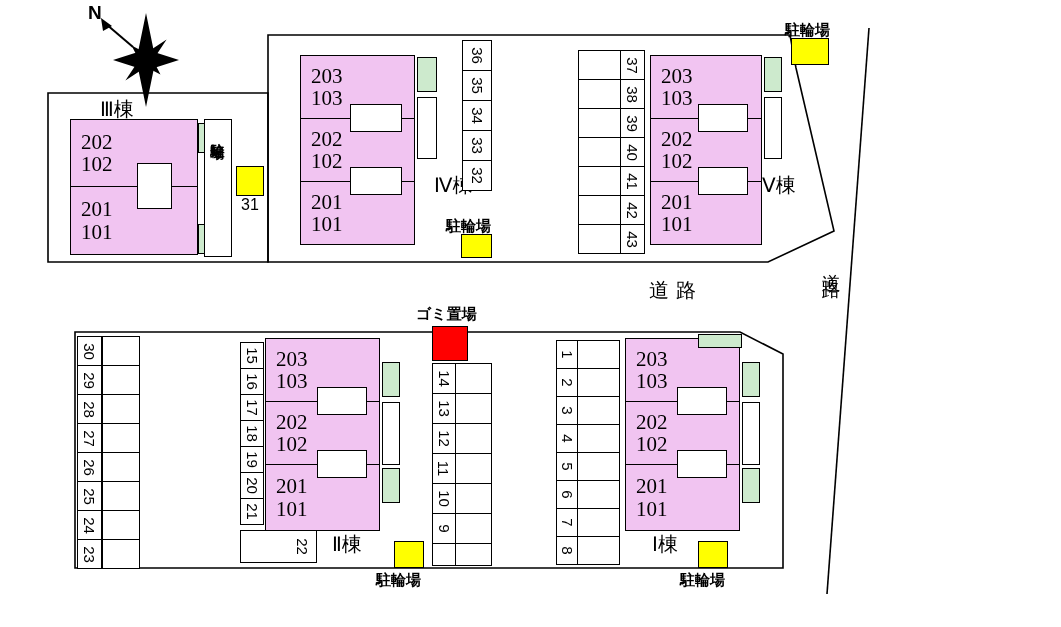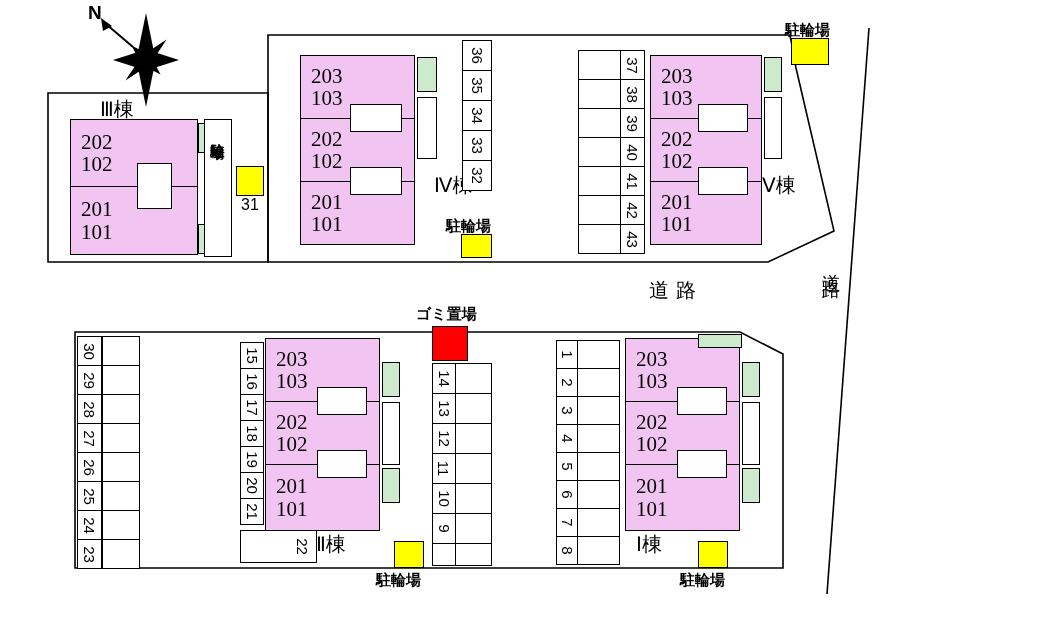--- a/index.html
+++ b/index.html
@@ -218,21 +218,21 @@
   </div>
   <div class="room" style="left:265px;top:464px;width:115px;height:67px">
     <span>201</span>
     <span>101</span>
   </div>
   <div class="notch" style="left:317px;top:387px;width:50px;height:28px"></div>
   <div class="notch" style="left:317px;top:450px;width:50px;height:28px"></div>
   <div class="green" style="left:382px;top:362px;width:18px;height:35px"></div>
   <div class="cell" style="left:382px;top:402px;width:18px;height:63px"></div>
   <div class="green" style="left:382px;top:468px;width:18px;height:35px"></div>
-  <div class="bname" style="left:316px;top:531px">Ⅱ棟</div>
+  <div class="bname" style="left:332px;top:531px">Ⅱ棟</div>
   <div class="yellow" style="left:394px;top:541px;width:30px;height:27px"></div>
   <div class="lbl" style="left:376px;top:571px">駐輪場</div>
 
   <div class="numcell" style="left:432px;top:363px;width:24px;height:31px">
       <span class="rot">14</span>
     </div>
   <div class="cell" style="left:455px;top:363px;width:37px;height:31px"></div>
   <div class="numcell" style="left:432px;top:393px;width:24px;height:31px">
       <span class="rot">13</span>
     </div>
@@ -300,17 +300,17 @@
   <div class="room" style="left:625px;top:464px;width:115px;height:67px">
     <span>201</span>
     <span>101</span>
   </div>
   <div class="notch" style="left:677px;top:387px;width:50px;height:28px"></div>
   <div class="notch" style="left:677px;top:450px;width:50px;height:28px"></div>
   <div class="green" style="left:742px;top:362px;width:18px;height:35px"></div>
   <div class="cell" style="left:742px;top:402px;width:18px;height:63px"></div>
   <div class="green" style="left:742px;top:468px;width:18px;height:35px"></div>
   <div class="green" style="left:698px;top:334px;width:44px;height:14px"></div>
-  <div class="bname" style="left:636px;top:531px">Ⅰ棟</div>
+  <div class="bname" style="left:652px;top:531px">Ⅰ棟</div>
   <div class="yellow" style="left:698px;top:541px;width:30px;height:27px"></div>
   <div class="lbl" style="left:680px;top:571px">駐輪場</div>
 
 </div>
 
 </body></html>

